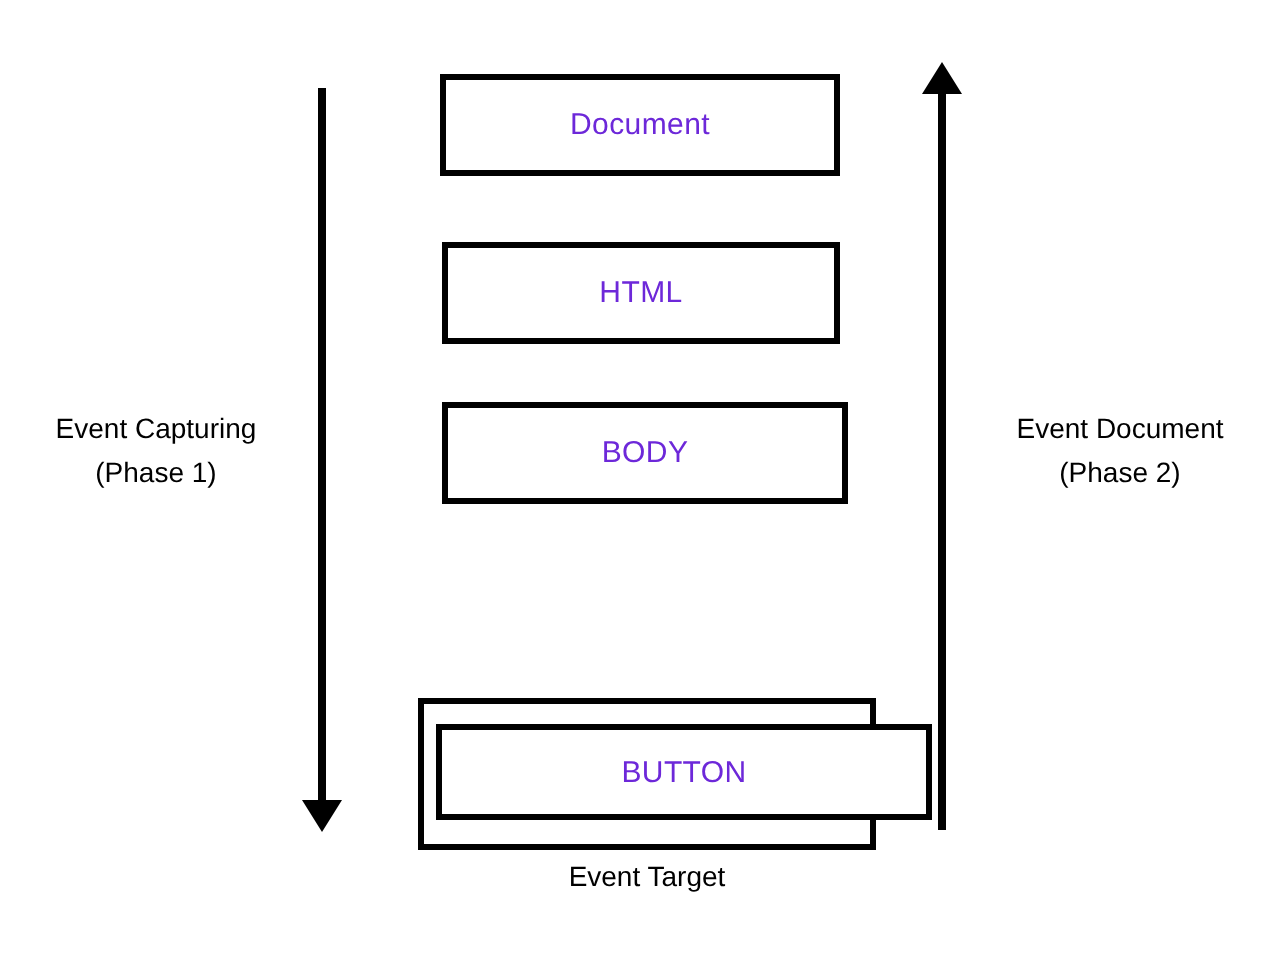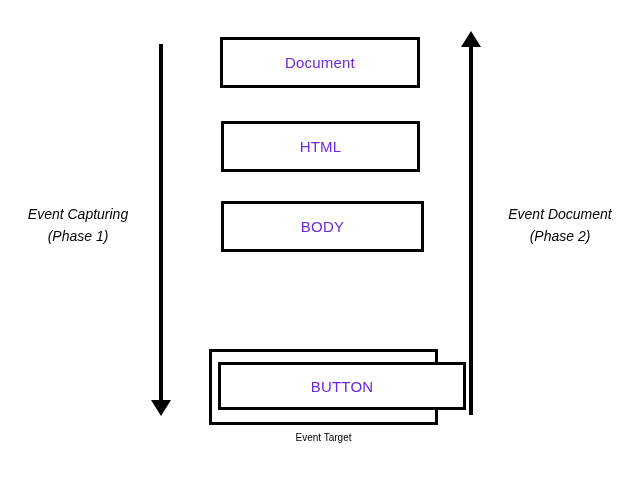--- a/index.html
+++ b/index.html
@@ -94,30 +94,30 @@
     position: absolute;
     text-align: center;
     font-size: 14px;
     line-height: 22px;
     color: #000000;
     white-space: nowrap;
   }
   #caption-capturing { left: 8px;   top: 203px; width: 140px; }
   #caption-bubbling  { left: 487px; top: 203px; width: 146px; }
 
-  .caption-line { display: block; font-style: italic; }
+  .caption-line { display: block; }
 
   
   #caption-target {
     position: absolute;
     left: 209px;
     top: 429px;
     width: 229px;
     text-align: center;
-    font-size: 10px;
+    font-size: 14px;
     line-height: 18px;
     color: #000000;
     white-space: nowrap;
   }
 </style>
 </head>
 <body>
 
 <div id="diagram">
 

